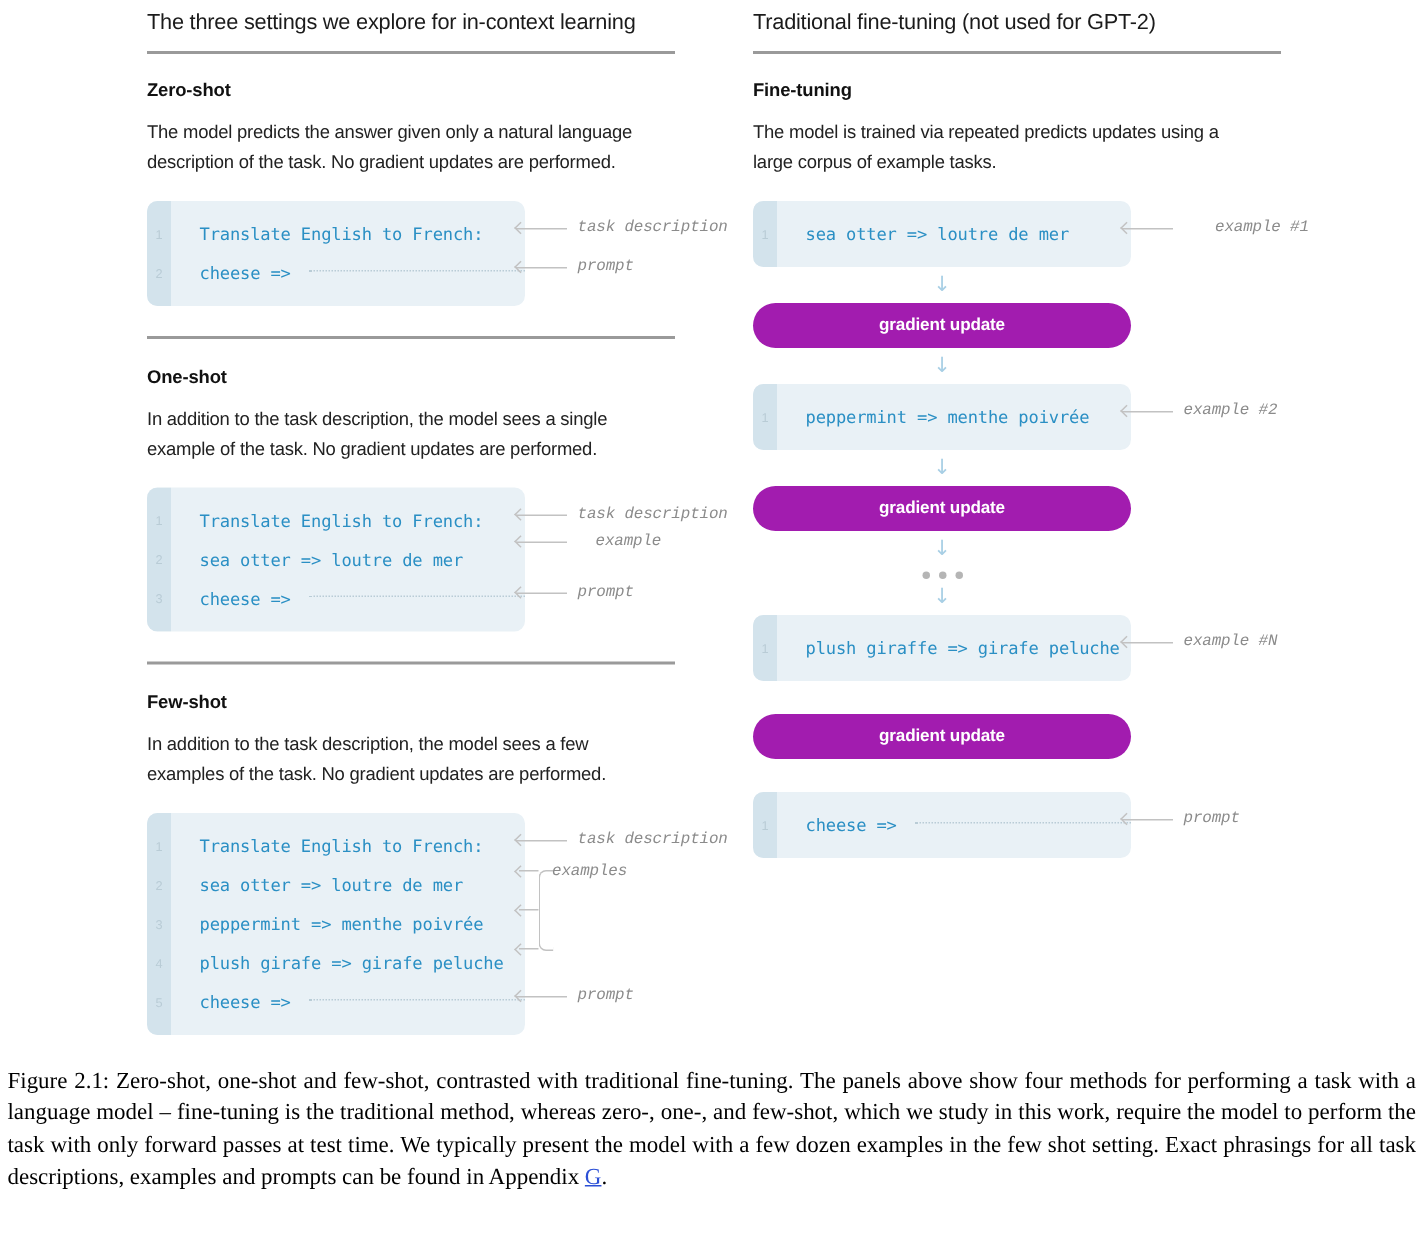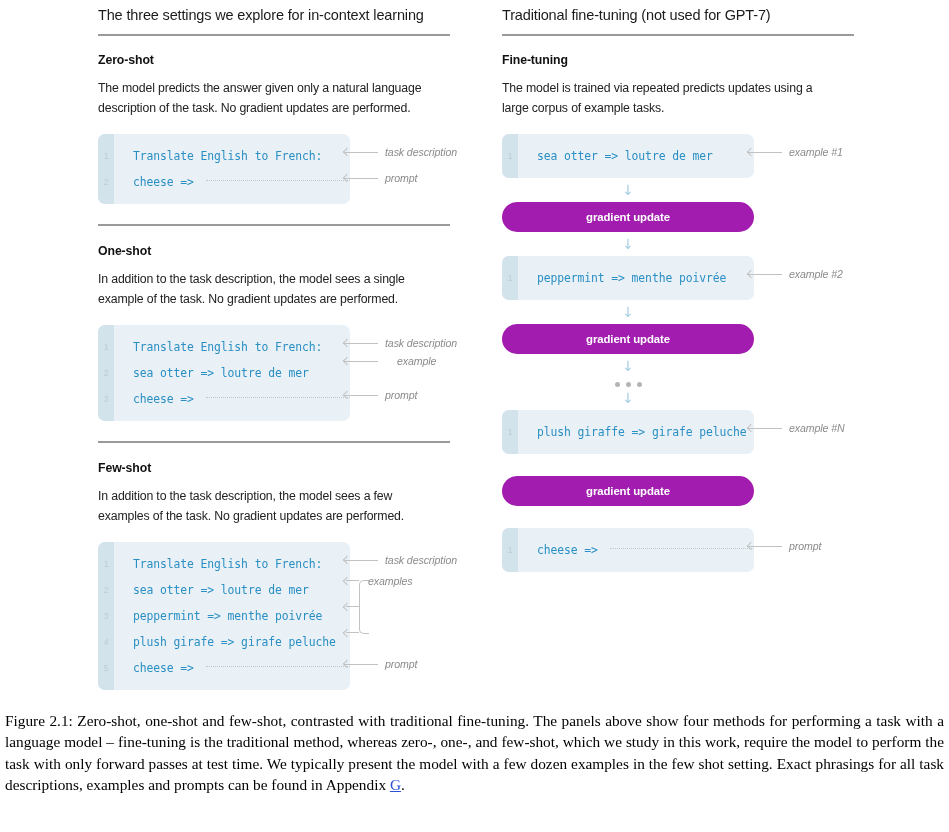--- a/index.html
+++ b/index.html
@@ -124,20 +124,21 @@
   .anno {
     position: absolute;
     display: flex;
     align-items: center;
     height: 12px;
     font-size: 10.6px;
     font-style: italic;
     color: #8b8b8b;
     letter-spacing: -0.1px;
     white-space: nowrap;
+    font-family: Liberation Mono, monospace;
   }
   .anno .arrow {
     width: 34px;
     height: 9px;
     flex: 0 0 34px;
     position: relative;
     margin-right: 7px;
   }
   .anno .arrow::before {
     content: "";
@@ -360,36 +361,36 @@
 
         <div class="anno" style="left:246px; top:116px;">
           <span class="arrow"></span>
           <span class="anno-label">prompt</span>
         </div>
       </div>
     </div>
   </div>
 
   <div class="col col-right">
-    <div class="col-title">Traditional fine-tuning (not used for GPT-7)</div>
+    <div class="col-title">Traditional fine-tuning (not used for GPT-2)</div>
     <div class="col-rule"></div>
 
     <div class="sec-heading">Fine-tuning</div>
     <div class="sec-desc">The model is trained via repeated predicts updates using a large corpus of example tasks.</div>
 
     <div class="codewrap flow-row">
       <div class="codeblock" style="width:252px;">
         <div class="cb-pad-t"></div>
         <div class="code-line">
           <span class="ln">1</span>
           <span class="code-txt">sea otter =&gt; loutre de mer</span>
         </div>
         <div class="cb-pad-b"></div>
       </div>
-      <div class="anno" style="left:246px; top:12px;">
+      <div class="anno" style="left:246px; top:12px;gap:21px;">
         <span class="arrow"></span>
         <span class="anno-label">example #1</span>
       </div>
     </div>
 
     <div class="down-arrow">↓</div>
     <div class="pill">gradient update</div>
     <div class="down-arrow">↓</div>
 
     <div class="codewrap flow-row">

